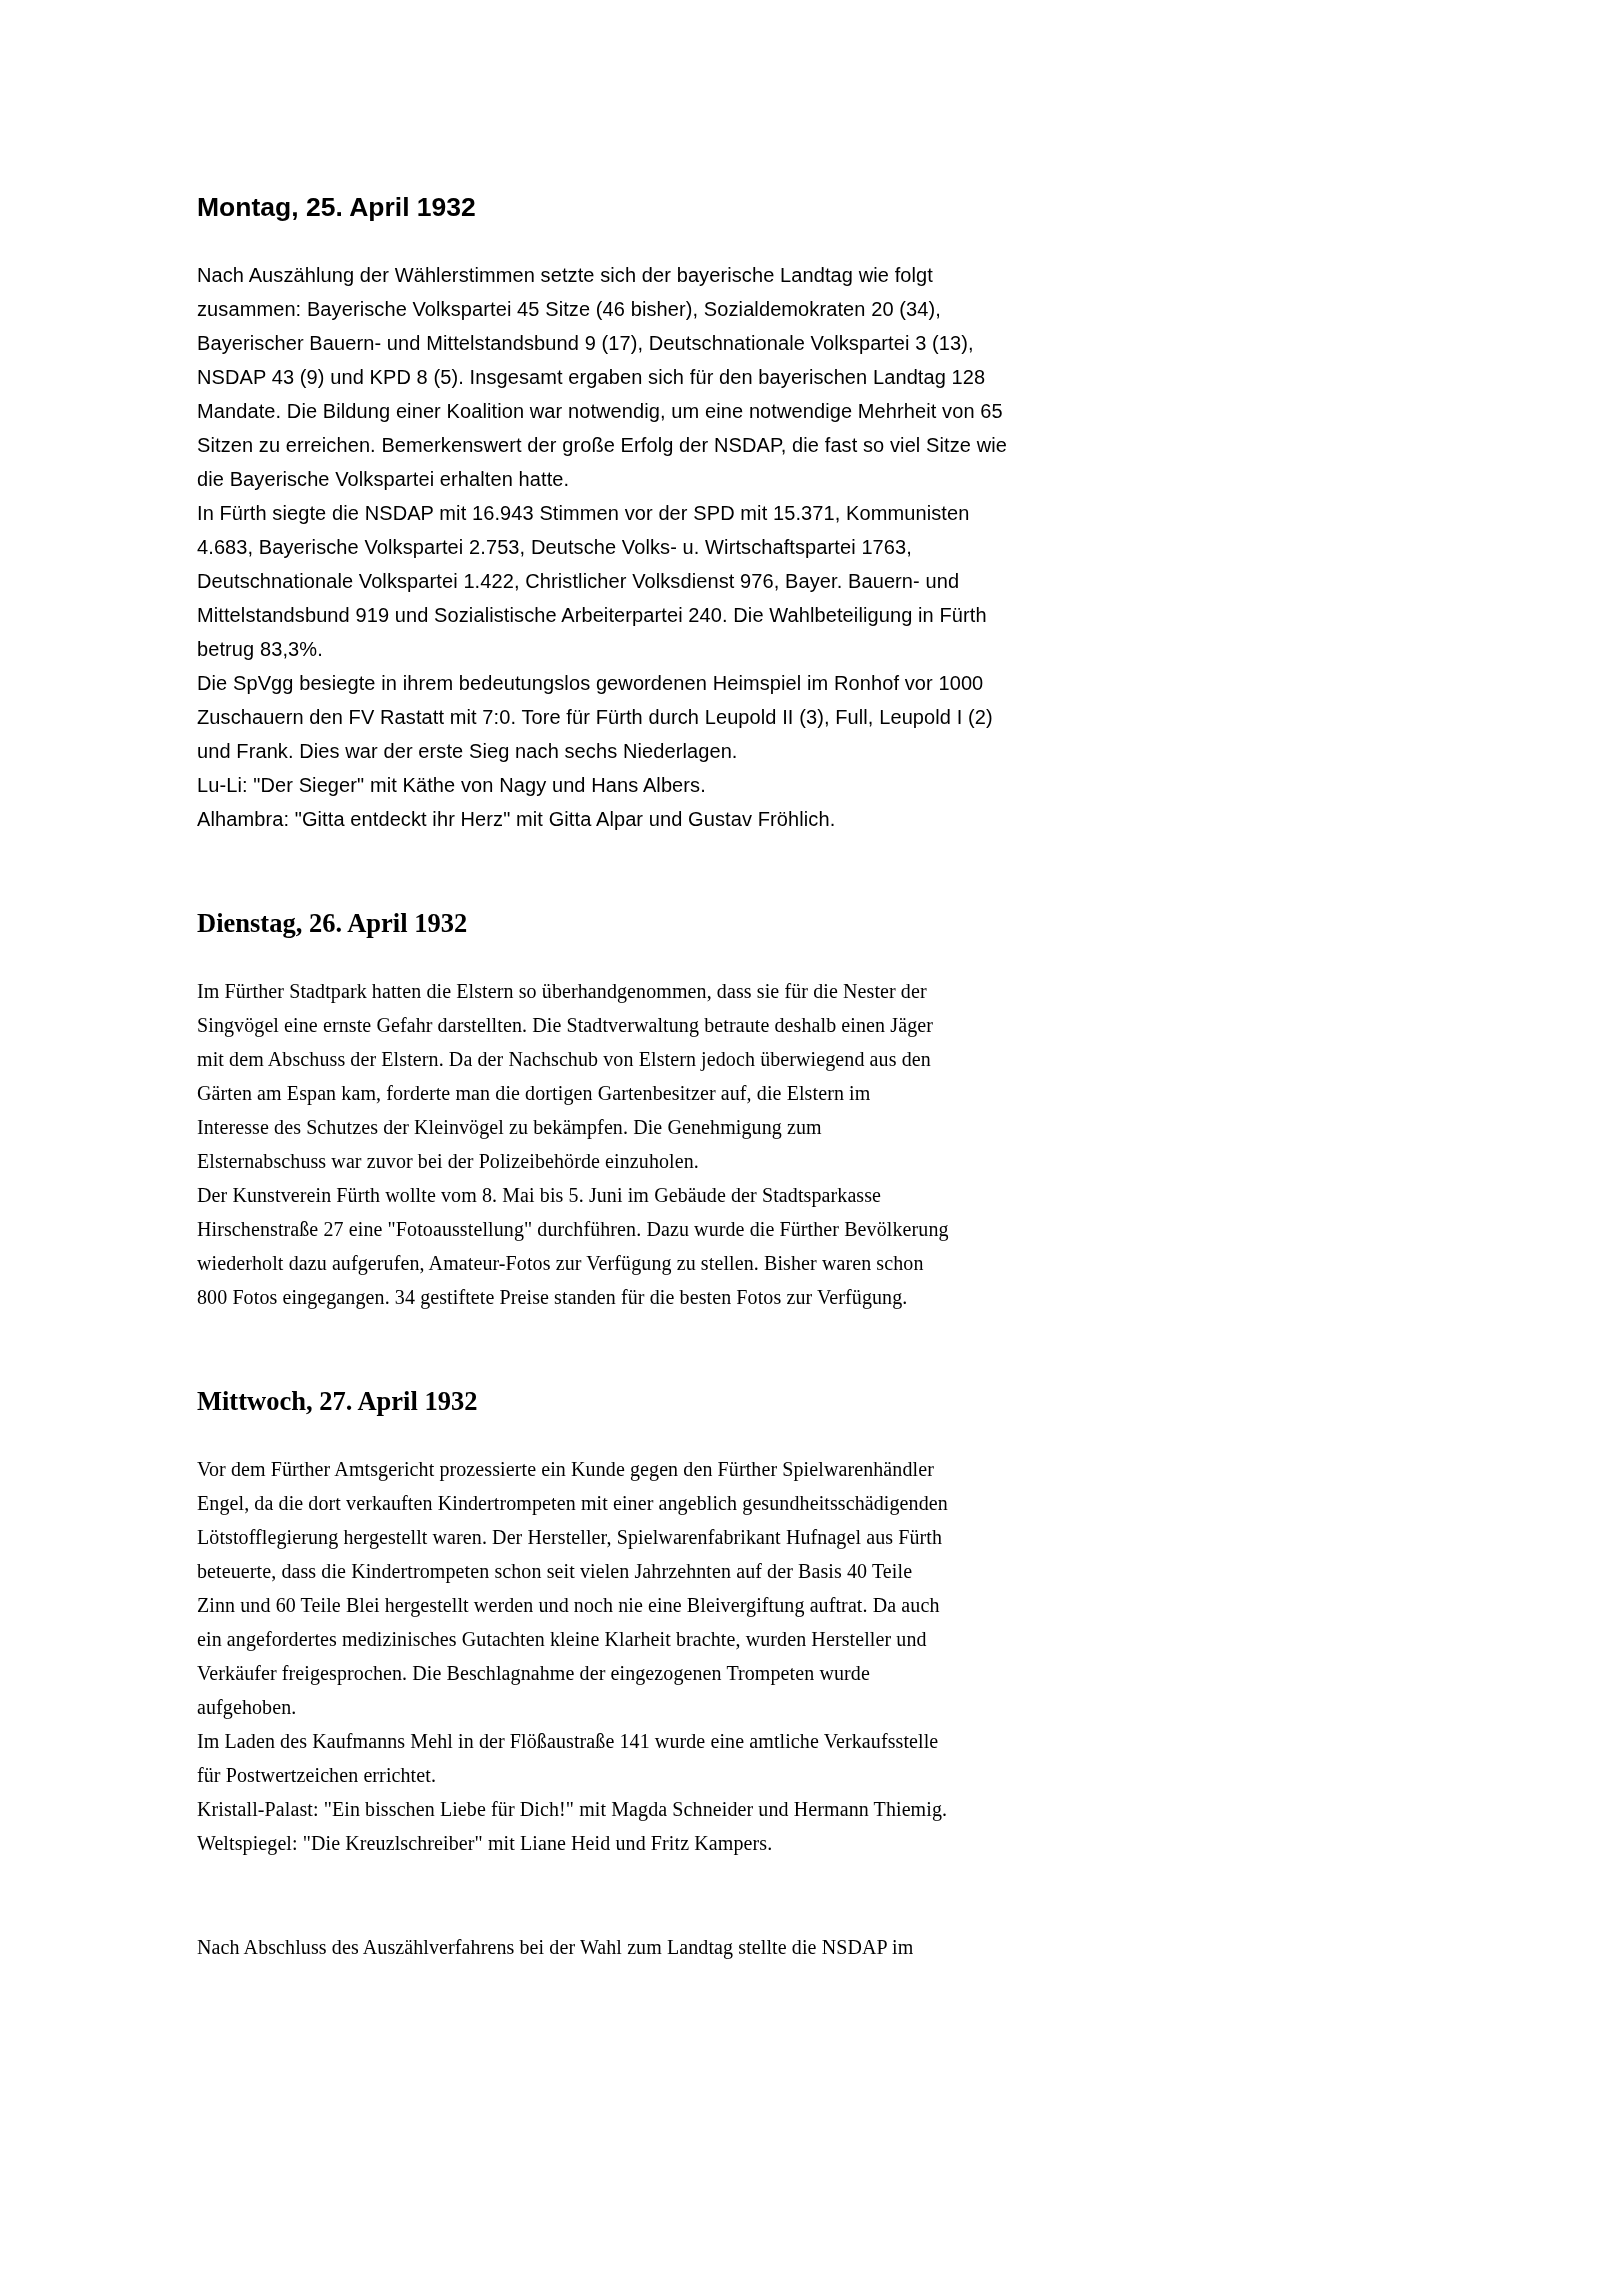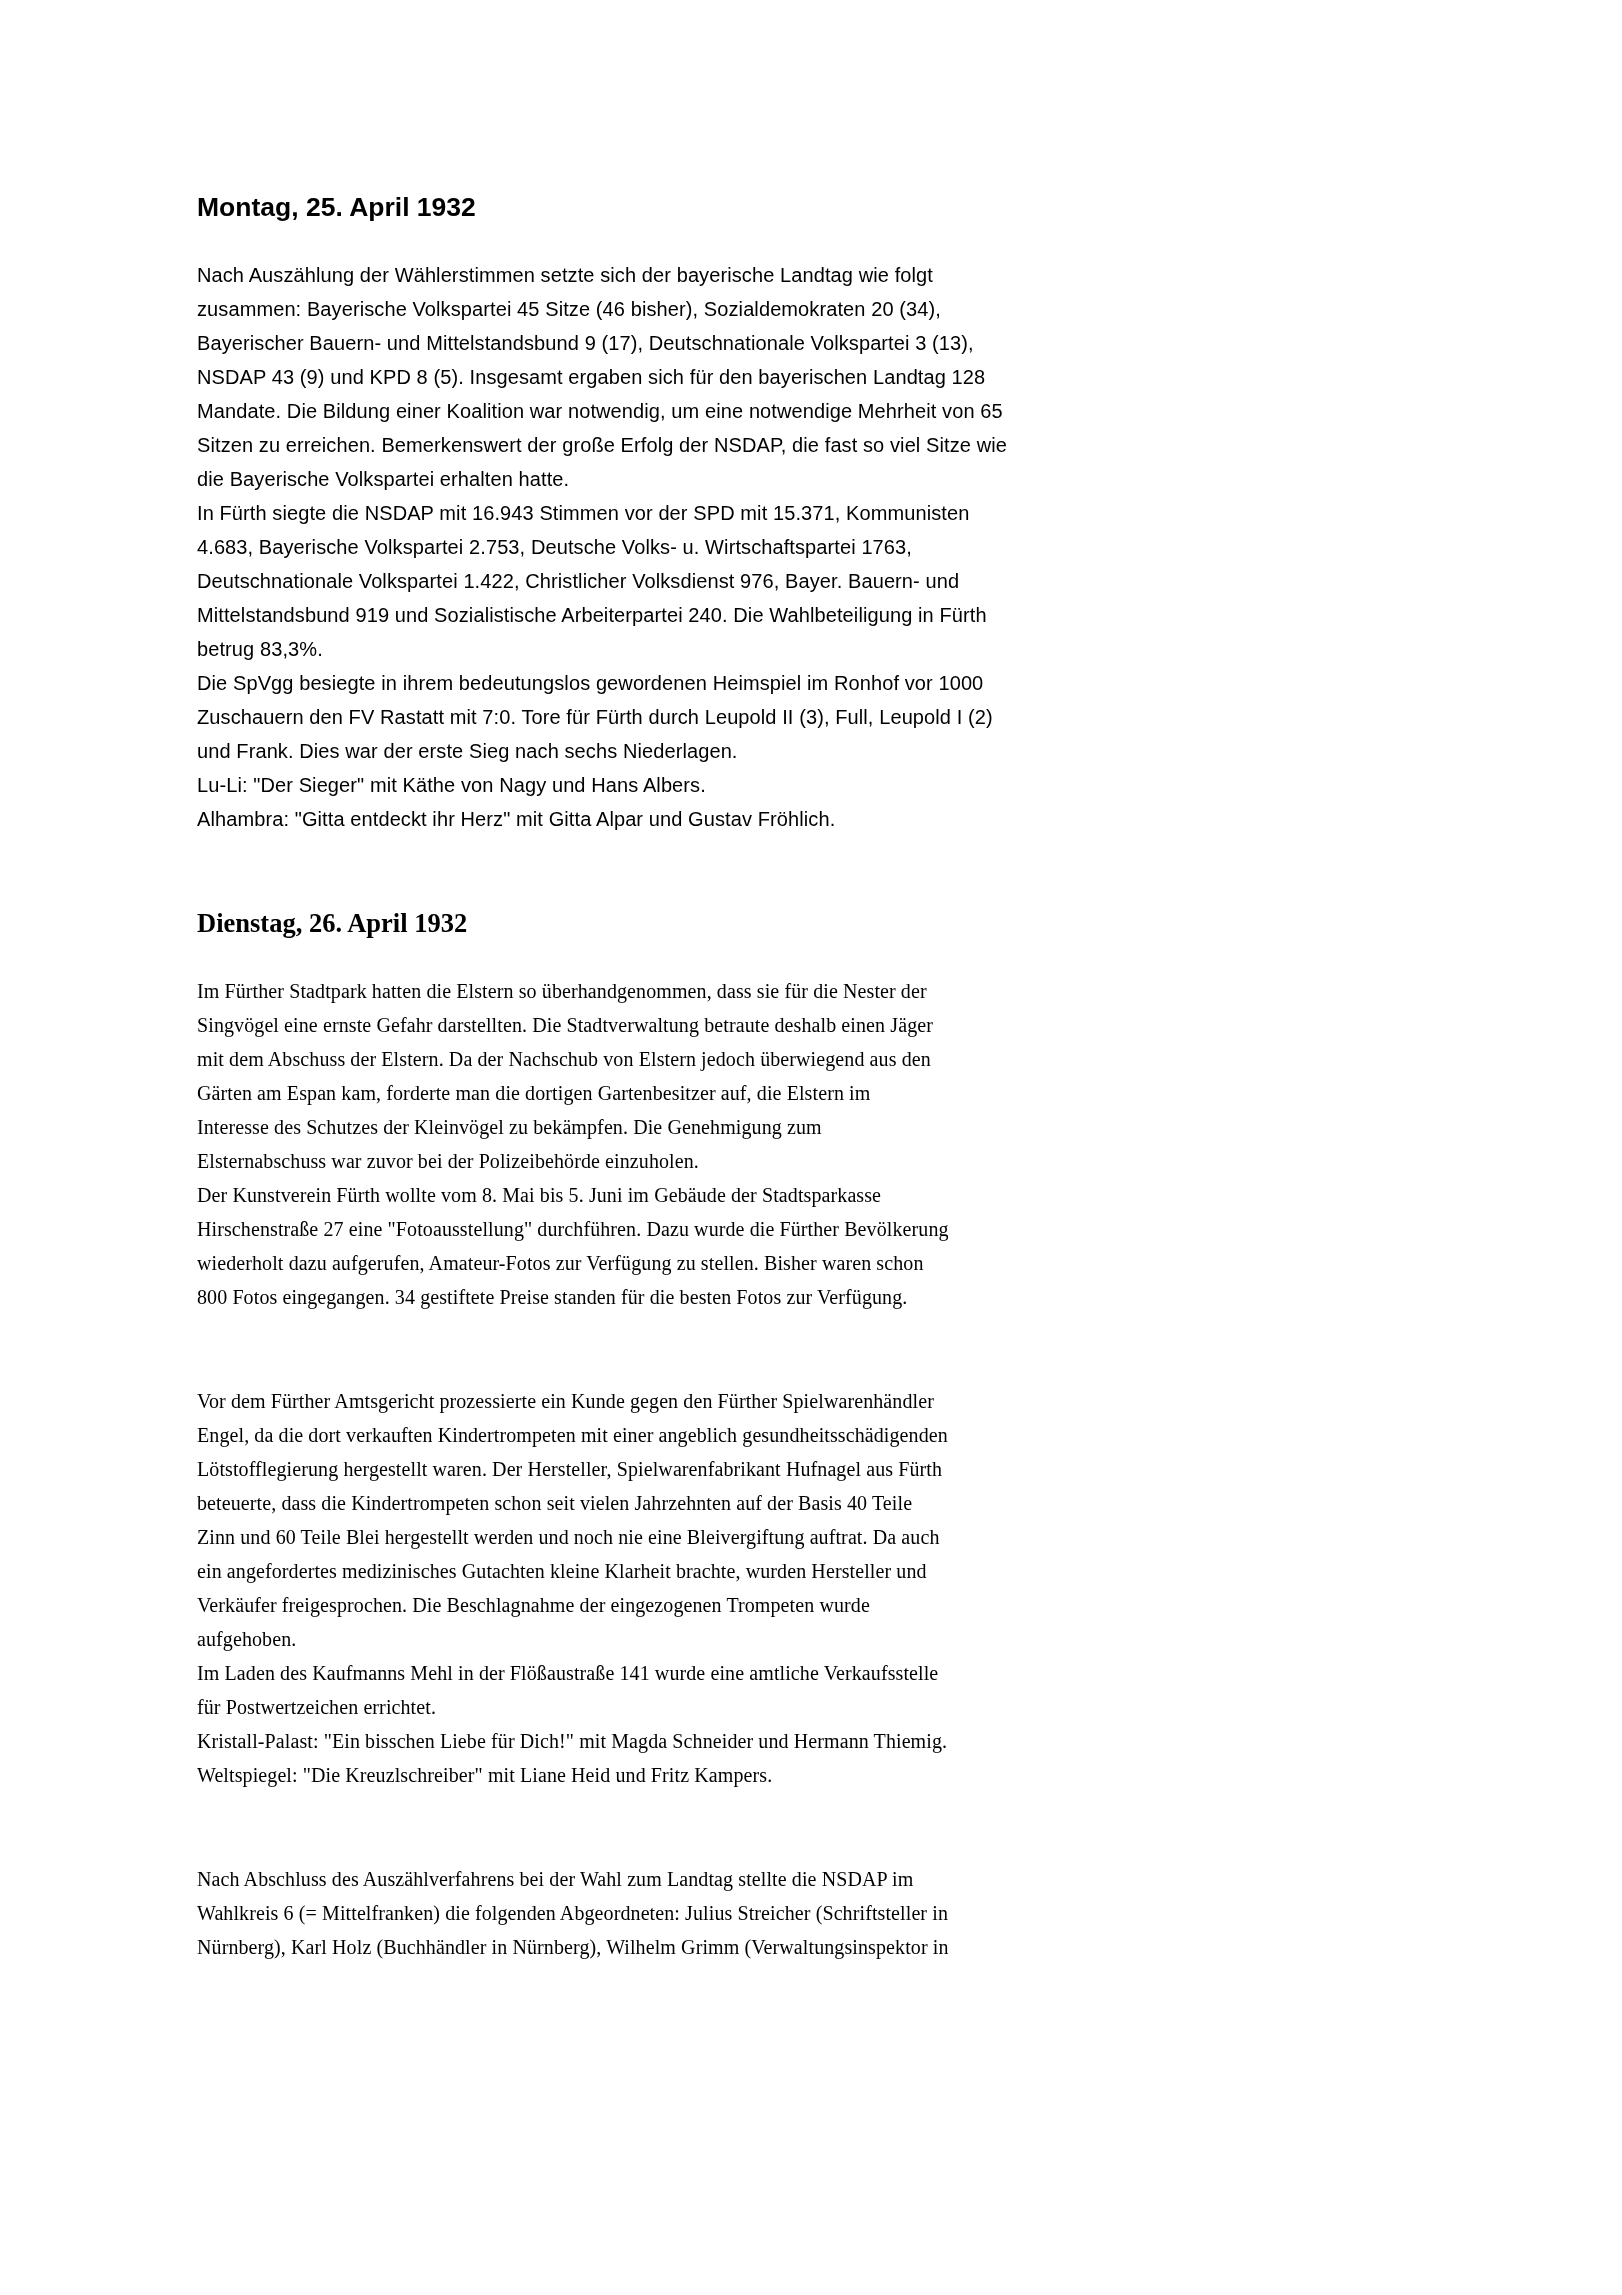--- a/index.html
+++ b/index.html
@@ -78,20 +78,21 @@
 Gärten am Espan kam, forderte man die dortigen Gartenbesitzer auf, die Elstern im
 Interesse des Schutzes der Kleinvögel zu bekämpfen. Die Genehmigung zum
 Elsternabschuss war zuvor bei der Polizeibehörde einzuholen.
 Der Kunstverein Fürth wollte vom 8. Mai bis 5. Juni im Gebäude der Stadtsparkasse
 Hirschenstraße 27 eine "Fotoausstellung" durchführen. Dazu wurde die Fürther Bevölkerung
 wiederholt dazu aufgerufen, Amateur-Fotos zur Verfügung zu stellen. Bisher waren schon
 800 Fotos eingegangen. 34 gestiftete Preise standen für die besten Fotos zur Verfügung.</div>
     </section>
 
     <section class="day-section">
+      <h2 class="day-heading">Mittwoch, 27. April 1932</h2>
       <div class="day-body">Vor dem Fürther Amtsgericht prozessierte ein Kunde gegen den Fürther Spielwarenhändler
 Engel, da die dort verkauften Kindertrompeten mit einer angeblich gesundheitsschädigenden
 Lötstofflegierung hergestellt waren. Der Hersteller, Spielwarenfabrikant Hufnagel aus Fürth
 beteuerte, dass die Kindertrompeten schon seit vielen Jahrzehnten auf der Basis 40 Teile
 Zinn und 60 Teile Blei hergestellt werden und noch nie eine Bleivergiftung auftrat. Da auch
 ein angefordertes medizinisches Gutachten kleine Klarheit brachte, wurden Hersteller und
 Verkäufer freigesprochen. Die Beschlagnahme der eingezogenen Trompeten wurde
 aufgehoben.
 Im Laden des Kaufmanns Mehl in der Flößaustraße 141 wurde eine amtliche Verkaufsstelle
 für Postwertzeichen errichtet.

